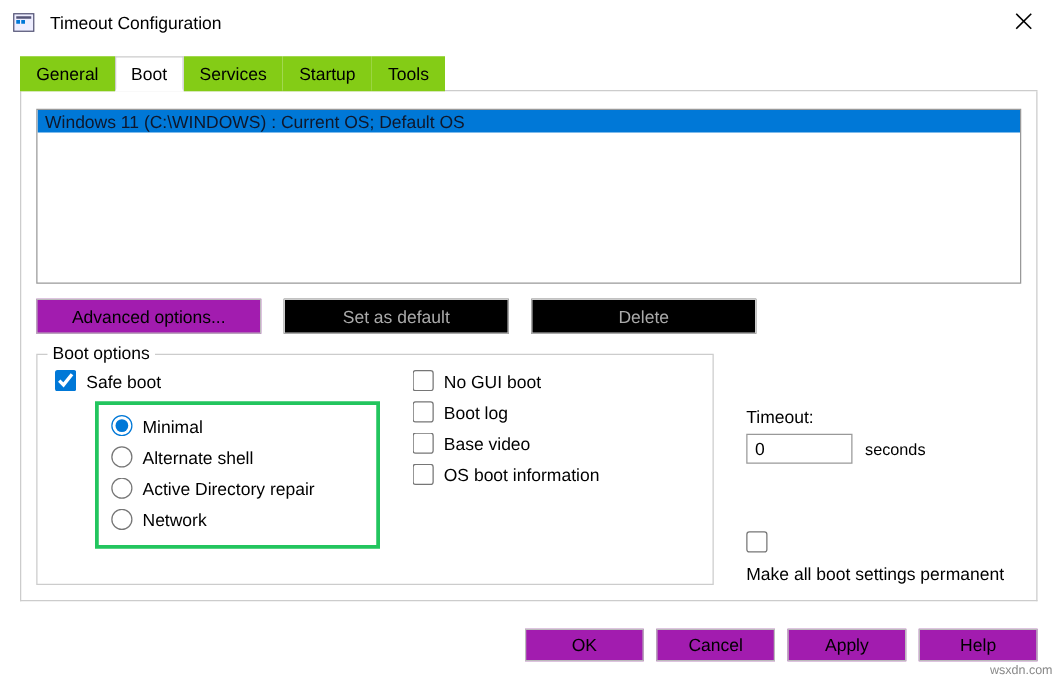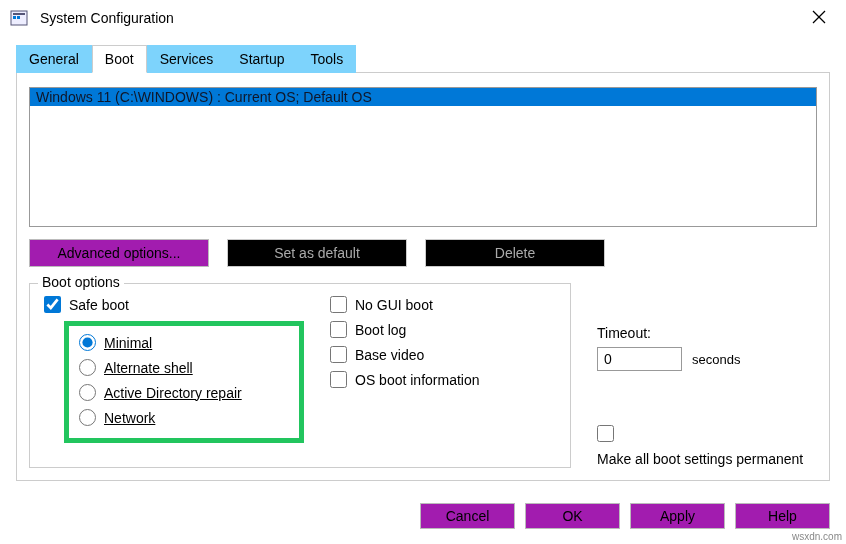--- a/index.html
+++ b/index.html
@@ -6,21 +6,21 @@
     body { font-family: "Segoe UI", Tahoma, sans-serif; font-size: 13px; background: #fff; width: 846px; height: 544px; overflow: hidden; }
     
     .titlebar { display: flex; align-items: center; padding: 6px 10px; height: 36px; }
     .titlebar .app-icon { width: 20px; height: 20px; margin-right: 10px; }
     .titlebar .title { font-size: 14px; flex: 1; }
     .titlebar .close { font-size: 18px; padding: 4px 10px; cursor: pointer; }
     
     .content { padding: 8px 16px 12px 16px; }
     
     .tabs { display: flex; border-bottom: 1px solid #ccc; position: relative; }
-    .tab { padding: 5px 12px; cursor: pointer; border: 1px solid transparent; border-bottom: none; position: relative; top: 1px; background: #7dd3fc; font-size: 14px;}
+    .tab { padding: 5px 12px; cursor: pointer; border: 1px solid transparent; border-bottom: none; position: relative; top: 1px; background: #84cc16; font-size: 14px;}
     .tab.active { border-color: #ccc; border-bottom: 1px solid #fff; z-index: 2; background:#fff;}
     .tab.active::after{content:"";position:absolute;left:0;right:0;bottom:-1px;height:2px;background:#fff;}
     
     .tab-body { border: 1px solid #ccc; border-top: none; padding: 14px 12px 12px 12px; }
     
     .os-list { border: 1px solid #999; height: 140px; background: #fff; overflow: auto; }
     .os-item { background: #0078d7; color: #0f172a; padding: 1px 6px; font-size: 14px; }
     
     .btn-row { display: flex; gap: 18px; margin-top: 12px; }
     .btn { border: 1px solid #bbb; background: #a21caf; padding: 5px 0; width: 180px; font-size: 14px; cursor: pointer; text-align:center; font-family: inherit;}
@@ -29,21 +29,21 @@
     .lower { display: flex; gap: 26px; margin-top: 16px; }
     
     .fieldset { border: 1px solid #ccc; padding: 12px 14px 14px 14px; position: relative; }
     .fieldset .legend { position: absolute; top: -10px; left: 8px; background: #fff; padding: 0 4px; font-size: 14px;}
     
     .boot-opts { flex: 1; display: flex; }
     .col1 { width: 260px; }
     .col2 { flex: 1; padding-left:26px;}
     
     .checkbox-row, .radio-row { display: flex; align-items: center; gap: 8px; margin-bottom: 8px; font-size:14px;}
-    .radio-group { border: 5px solid #22c55e; padding: 8px 10px 4px 10px; margin-left: 20px; margin-top:2px;text-decoration:underline;}
+    .radio-group { border: 3px solid #22c55e; padding: 8px 10px 4px 10px; margin-left: 32px; margin-top:2px;}
     
     input[type=checkbox] { width: 17px; height: 17px; accent-color: #0078d7; cursor:pointer;}
     input[type=radio] { width: 17px; height: 17px; accent-color: #0078d7; cursor:pointer;}
     
     .timeout { width: 220px; margin-top: 42px; }
     .timeout-label { font-size: 14px; margin-bottom: 6px; display:block;}
     .timeout-row { display: flex; align-items: center; gap: 10px; }
     .timeout input[type=text] { width: 85px; padding: 3px 6px; border: 1px solid #999; font-size:14px; font-family: inherit;}
     
     .perm-check { margin-top: 54px; display:flex; align-items:flex-start; gap:8px; font-size:14px;flex-direction:column;}
@@ -59,21 +59,21 @@
 
 <div class="titlebar">
   <span class="app-icon">
     <svg viewBox="0 0 20 20" width="20" height="20">
         <rect x="1" y="3" width="16" height="14" fill="#eef" stroke="#557" stroke-width="1"></rect>
         <rect x="3" y="5" width="12" height="2" fill="#557"></rect>
         <rect x="3" y="8" width="3" height="3" fill="#0078d7"></rect>
         <rect x="7" y="8" width="3" height="3" fill="#0078d7"></rect>
       </svg>
   </span>
-  <span class="title">System Configuration</span>
+  <span class="title">Timeout Configuration</span>
   <span class="close">
     <svg viewBox="0 0 14 14" width="14" height="14">
         <line x1="1" y1="1" x2="13" y2="13" stroke="#000" stroke-width="1.3"></line>
         <line x1="13" y1="1" x2="1" y2="13" stroke="#000" stroke-width="1.3"></line>
       </svg>
   </span>
 </div>
 
 <div class="content">
   <div class="tabs">
@@ -151,19 +151,19 @@
         <div class="perm-check">
           <input type="checkbox" style="">
           <label>Make all boot settings permanent</label>
         </div>
       </div>
     </div>
   </div>
 </div>
 
 <div class="footer">
+  <button class="btn">OK</button>
   <button class="btn">Cancel</button>
-  <button class="btn">OK</button>
   <button class="btn">Apply</button>
   <button class="btn">Help</button>
 </div>
 
 <div class="watermark">wsxdn.com</div>
 
 </body></html>

